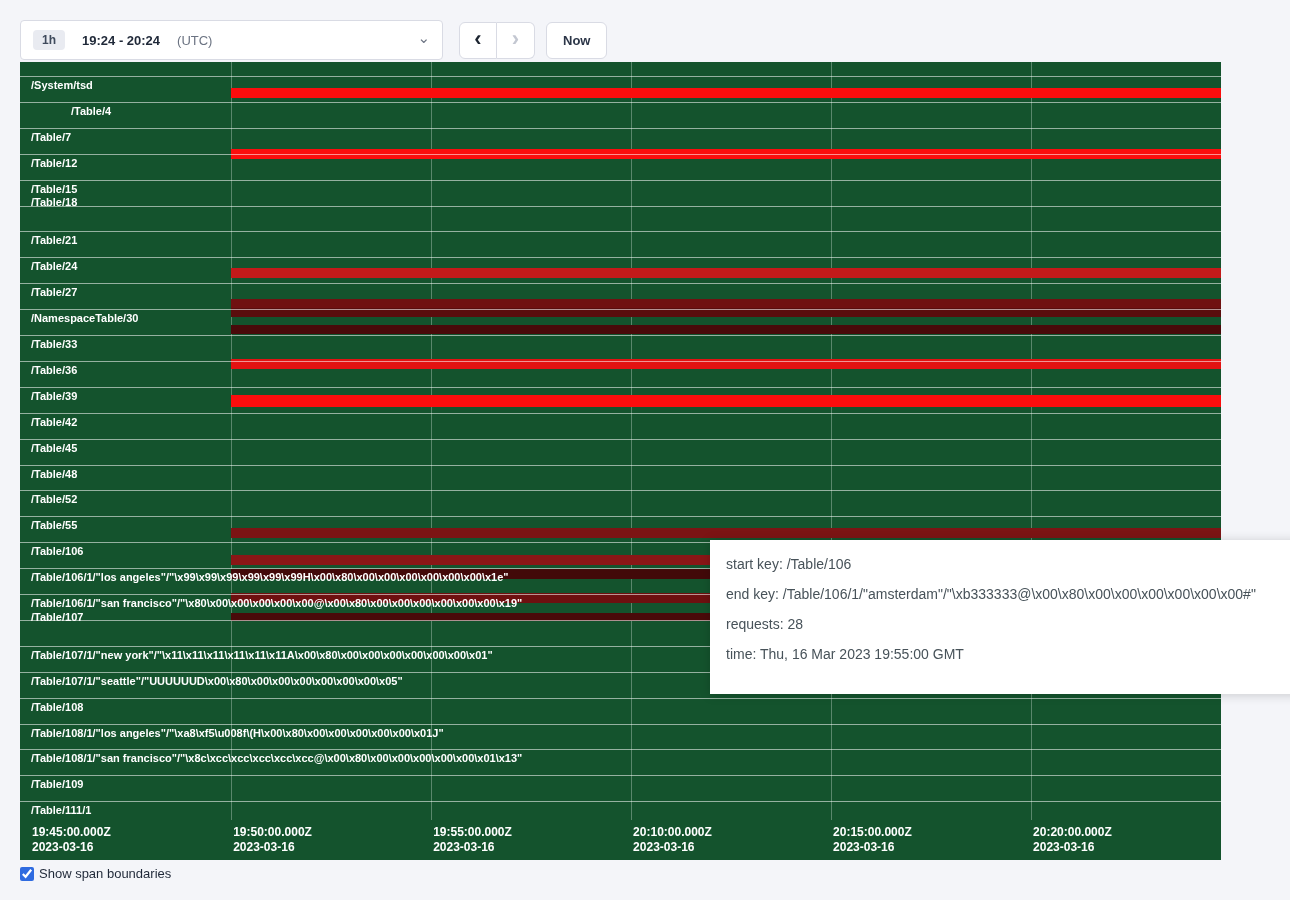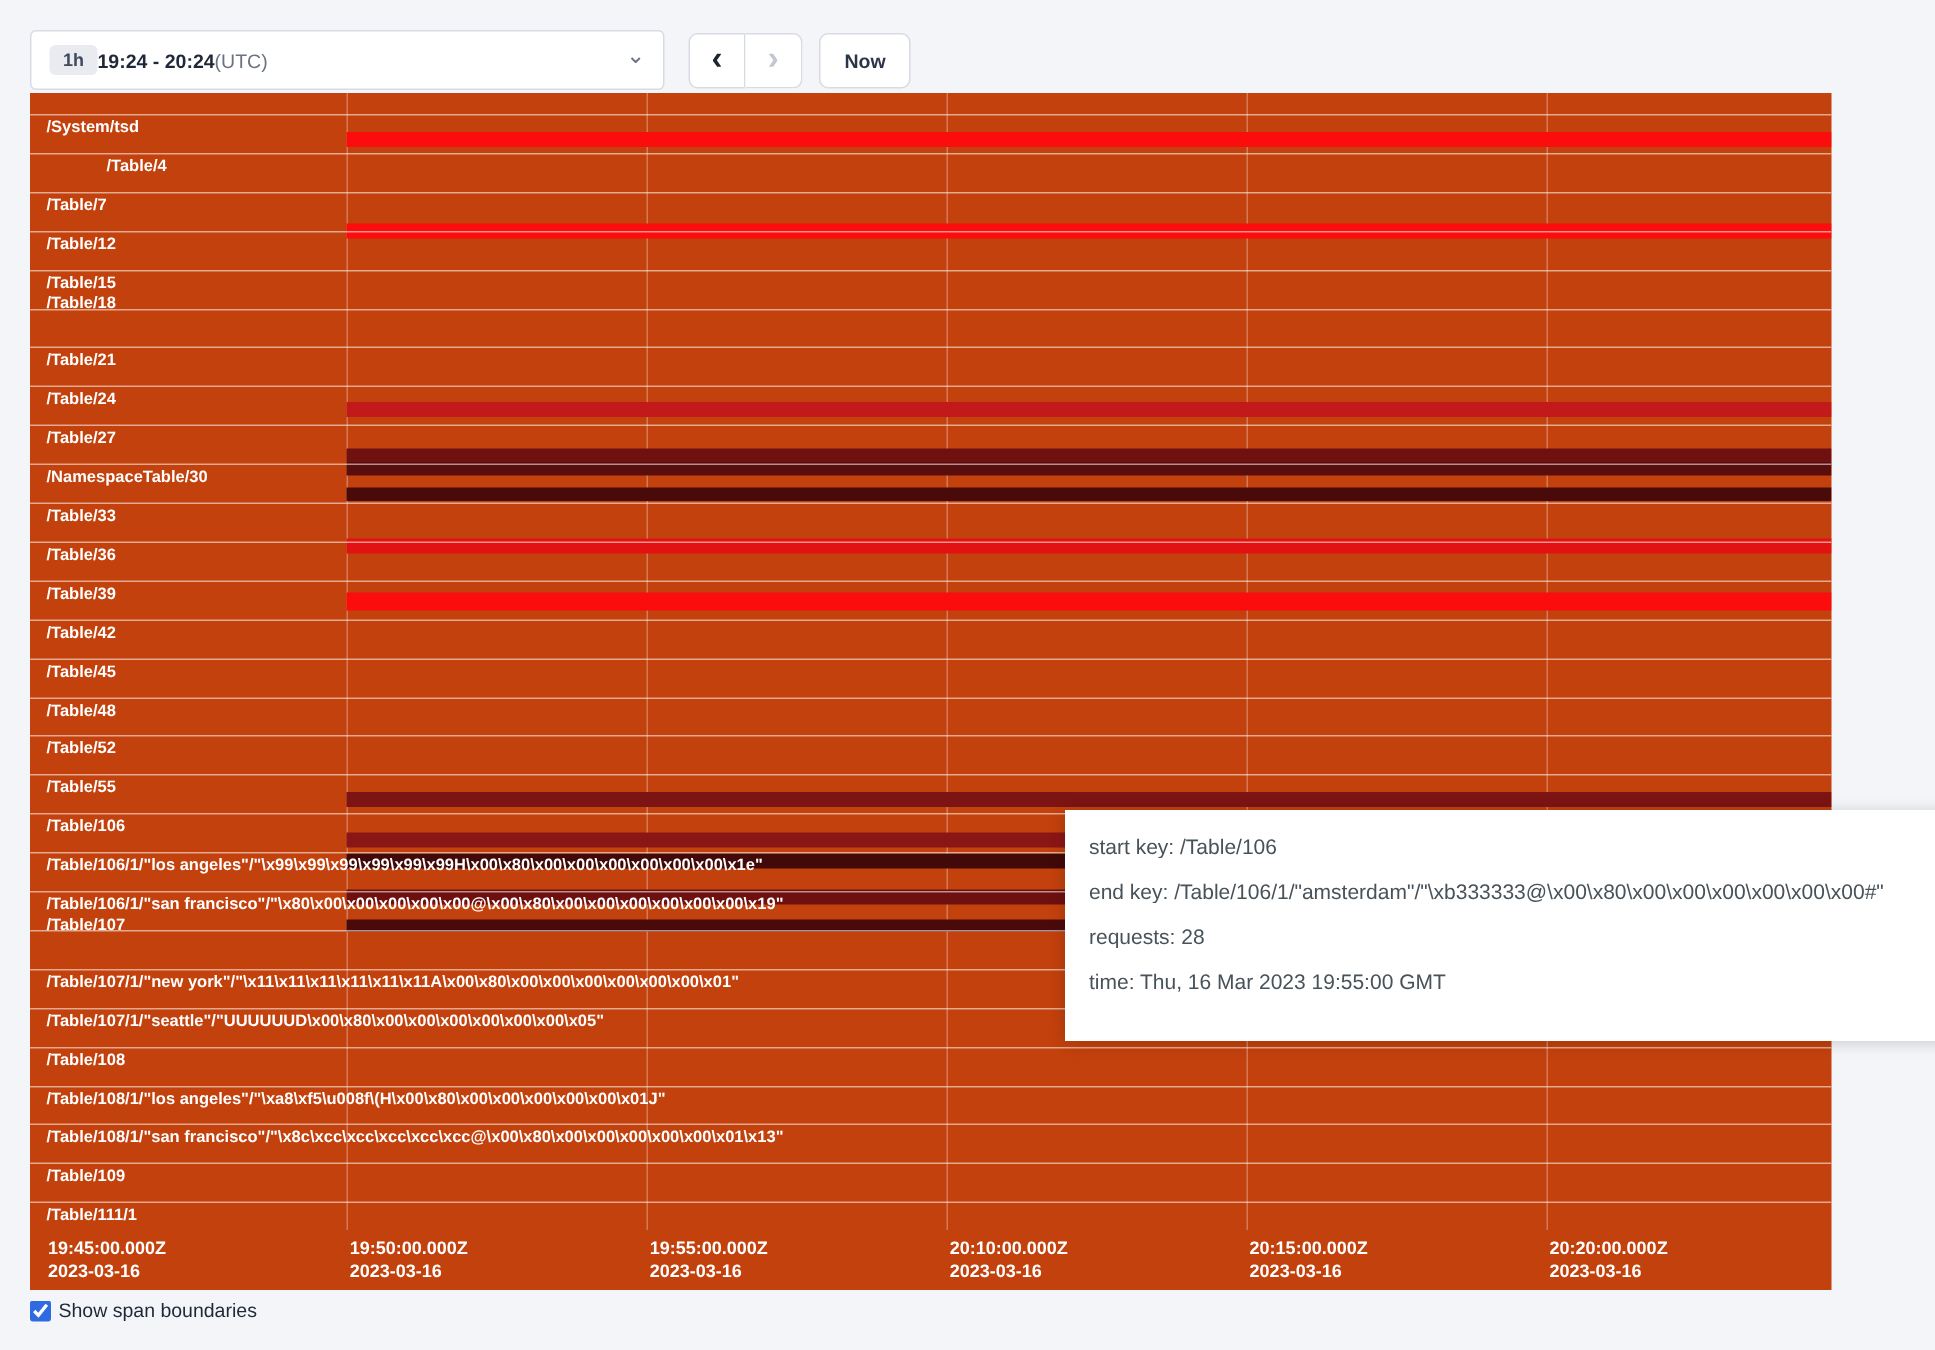--- a/index.html
+++ b/index.html
@@ -9,21 +9,21 @@
     font-family:"Liberation Sans", sans-serif;
     position:relative;
     overflow:hidden;
   }
 
   
   .toolbar { position:absolute; left:20px; top:20px; height:40px; display:flex; align-items:center; }
   .range-select {
     width:423px; height:40px; background:#ffffff;
     border:1px solid #d9dbe4; border-radius:4px;
-    display:flex; align-items:center; padding:0 12px; gap:0; cursor:pointer;
+    display:flex; align-items:center; padding:0 12px; gap:17px; cursor:pointer;
   }
   .badge {
     background:#e9ebf1; border-radius:4px; font-size:12px; font-weight:700;
     color:#3f4a5c; padding:4px 9px; line-height:1;
   }
   .range-main { font-size:13px; font-weight:700; color:#1f2838; }
   .range-utc  { font-size:13px; font-weight:400; color:#6b7382; }
   .chevron { margin-left:auto; color:#6b7382; font-size:15px; line-height:1; transform:translateY(-3px); }
 
   .btn-group { display:flex; margin-left:16px; }
@@ -37,21 +37,21 @@
   .now-btn {
     margin-left:11px; height:37px; padding:0 16px; background:#ffffff;
     border:1px solid #d9dbe4; border-radius:6px;
     font-size:13px; font-weight:700; color:#2c3648; cursor:pointer;
     font-family:"Liberation Sans", sans-serif;
   }
 
   
   .canvas {
     position:absolute; left:20px; top:62px; width:1201px; height:798px;
-    background:#c2410c; overflow:hidden;
+    background:#14532d; overflow:hidden;
   }
   .gridline { position:absolute; top:0; height:758px; width:1px; background:rgba(255,255,255,.30); z-index:1; }
   .band     { position:absolute; z-index:2; }
   .boundary { position:absolute; left:0; width:100%; height:1px; background:rgba(255,255,255,.55); z-index:3; }
   .rowlabel {
     position:absolute; left:11px; color:#ffffff; font-size:11px; font-weight:600;
     white-space:nowrap; z-index:4; line-height:13px;
   }
   .axislabel {
     position:absolute; top:763px; color:#ffffff; font-size:12px; font-weight:700;

